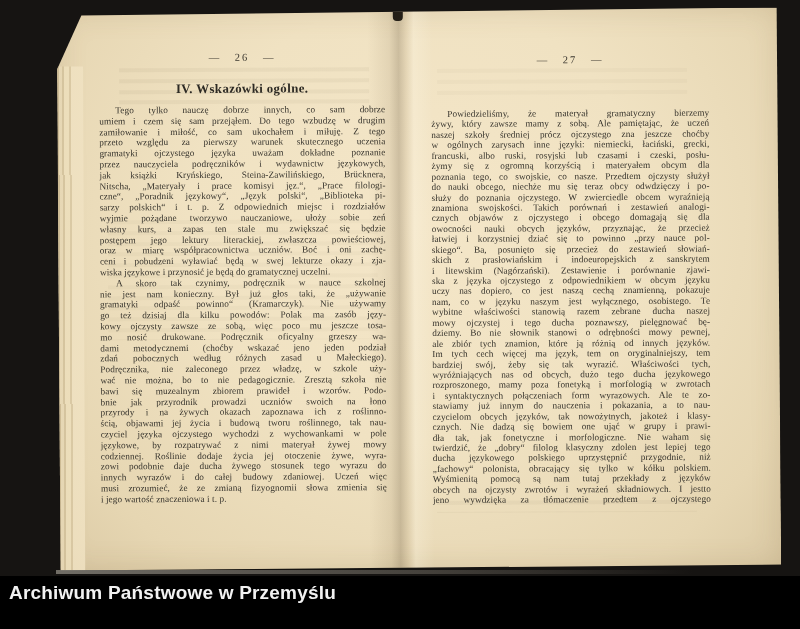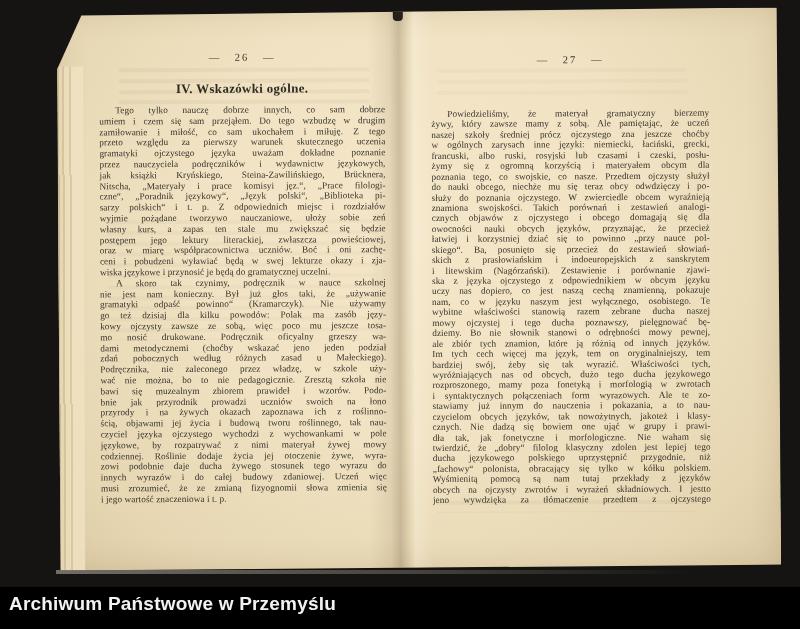--- a/index.html
+++ b/index.html
@@ -66,21 +66,21 @@
   .line.first{text-indent:16px;}
   .line.last{text-align-last:left;}
   
   .table-edge{
     position:absolute;left:56px;top:570px;width:670px;height:4px;
     background:linear-gradient(90deg,#8f8b82,#55514a 55%,rgba(40,38,35,0) 95%);
     opacity:.75;
   }
   
   .archive-bar{
-    position:absolute;left:0;right:0;bottom:0;height:42px;background:#000;
+    position:absolute;left:0;right:0;bottom:0;height:53px;background:#000;
   }
   .archive-bar .label{
     color:#f2f2f2;font-family:"Liberation Sans", sans-serif;font-weight:bold;
     font-size:19px;line-height:34px;padding-left:9px;letter-spacing:.2px;
   }
 </style>
 </head>
 <body>
 
 <div class="book">

